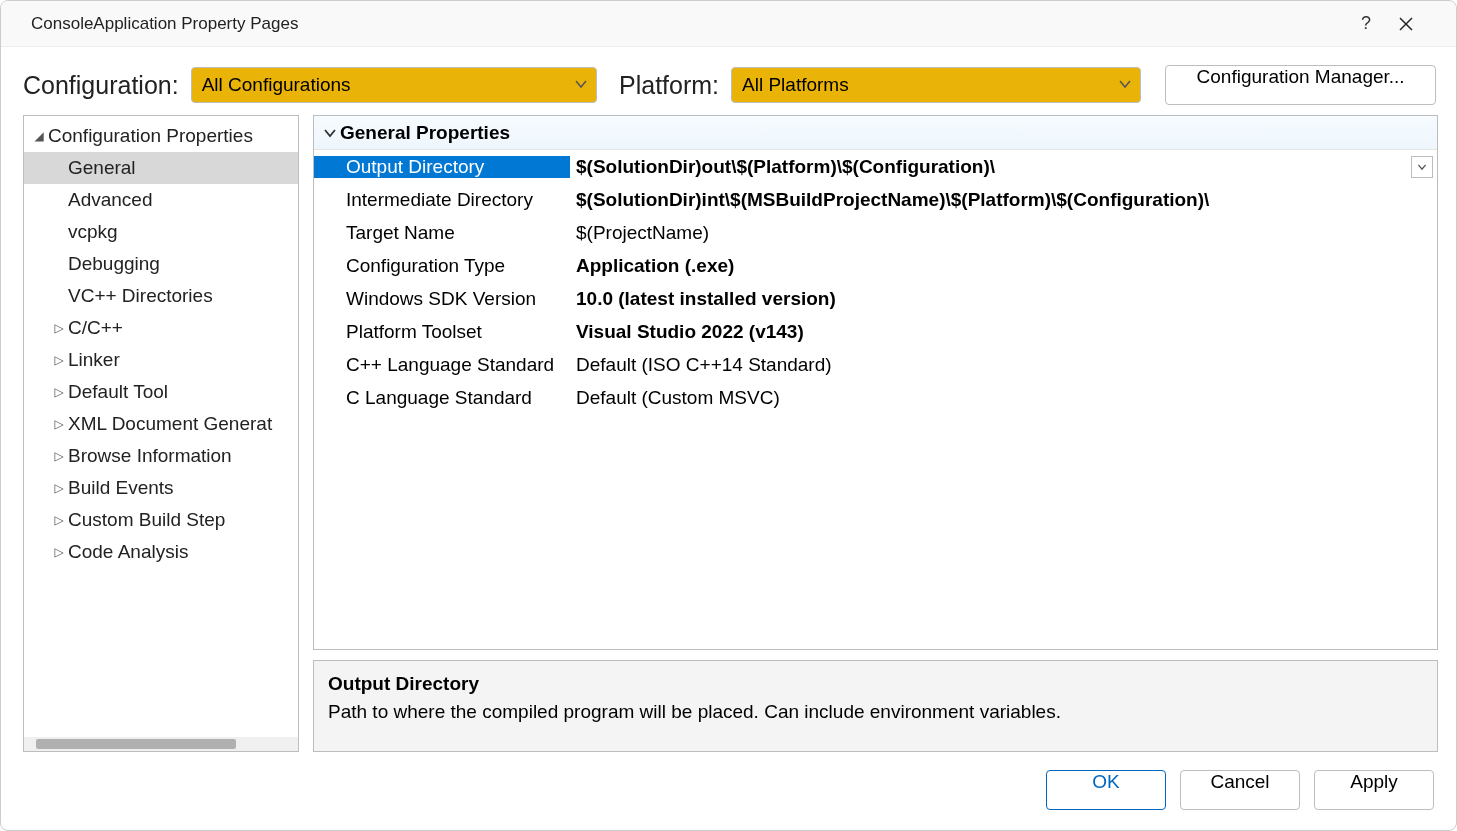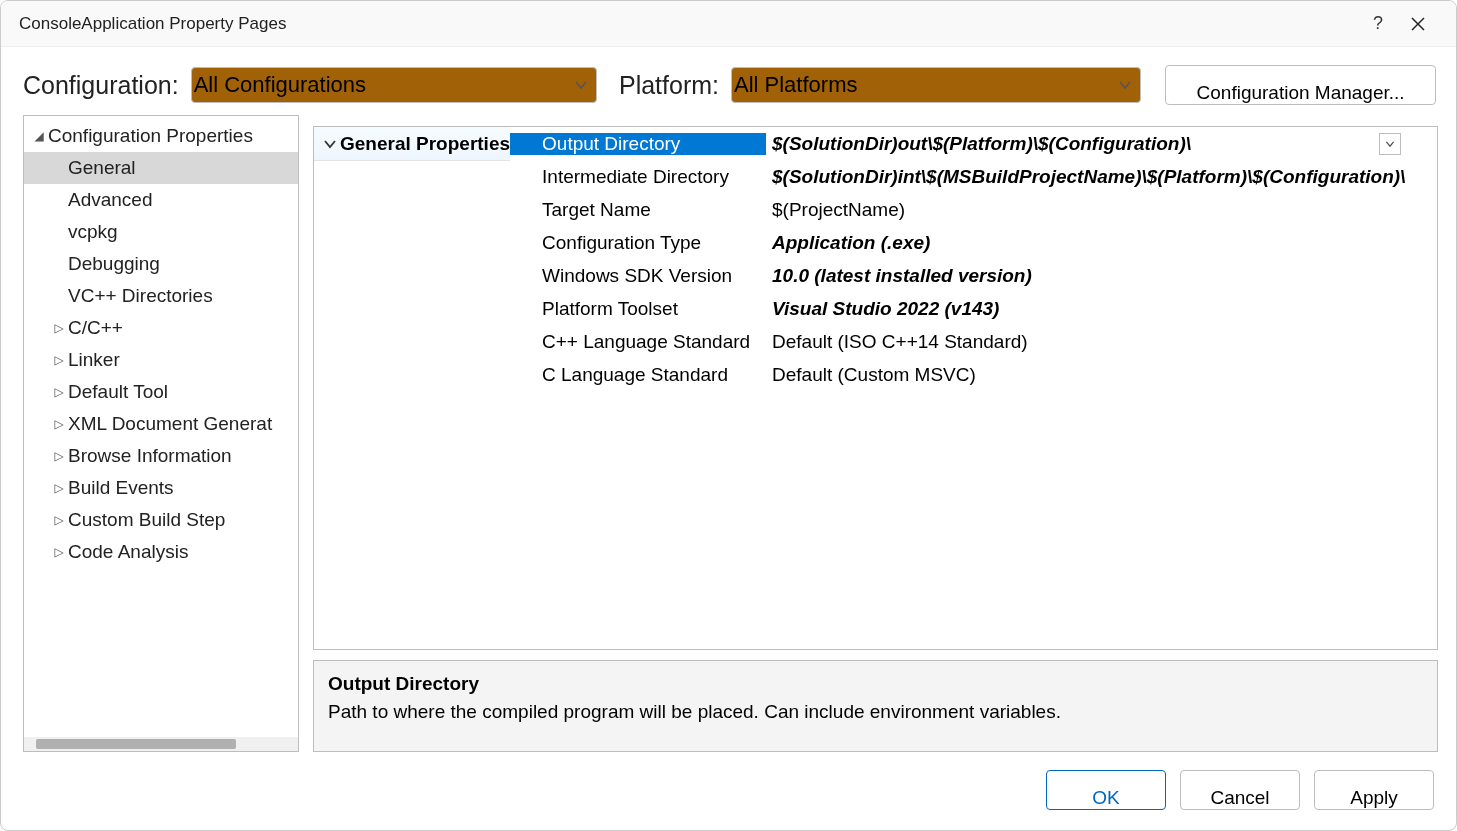--- a/index.html
+++ b/index.html
@@ -12,21 +12,21 @@
       overflow: hidden;
       border: 1px solid #ccc;
       border-radius: 8px;
       display: flex;
       flex-direction: column;
     }
     .titlebar {
       height: 46px;
       display: flex;
       align-items: center;
-      padding: 0 18px;
+      padding: 0 30px;
       border-bottom: 1px solid #eee;
       background: #f9f9f9;
     }
     .titlebar .title {
       font-size: 17px;
       color: #222;
       flex: 1;
     }
     .titlebar .tbtn {
       width: 40px;
@@ -48,41 +48,41 @@
       font-size: 25px;
       color: #222;
     }
     .combo {
       position: relative;
       border: 1px solid #bdbdbd;
       border-radius: 4px;
       height: 36px;
       display: flex;
       align-items: center;
-      padding: 0 34px 0 2px;
-      font-size: 22px;
-      background: #a16207;
+      padding: 0 34px 0 10px;
+      font-size: 19px;
+      background: #eab308;
       cursor: pointer;
     }
     .combo .chev {
       position: absolute;
       right: 8px;
       top: 50%;
       transform: translateY(-50%);
     }
     .btn {
       border: 1px solid #bdbdbd;
       border-radius: 4px;
       height: 40px;
       padding: 0 22px;
       font-size: 19px;
       background: #fff;
       cursor: pointer;
       display: flex;
-      align-items: flex-end;
+      align-items: flex-start;
       justify-content: center;
     }
     .btn.primary {
       border-color: #0067c0;
       color: #0067c0;
     }
     .main-area {
       flex: 1;
       display: flex;
       gap: 14px;
@@ -143,23 +143,22 @@
       display: flex;
       flex-direction: column;
       gap: 10px;
       min-width: 0;
     }
     .grid-panel {
       flex: 1;
       border: 1px solid #bdbdbd;
       background: #fff;
       display: flex;
-      flex-direction: row;
+      flex-direction: column;
       min-height: 0;
-      margin-top: 11px;
     }
     .grid-header {
       display: flex;
       align-items: center;
       height: 34px;
       padding-left: 6px;
       font-size: 19px;
       font-weight: 700;
       background: linear-gradient(#f6fbff, #eef6fd);
       border-bottom: 1px solid #e4e4e4;
@@ -180,21 +179,21 @@
     .grid-row .name {
       width: 256px;
       padding-left: 32px;
       white-space: nowrap;
     }
     .grid-row .val {
       flex: 1;
       padding-left: 6px;
       white-space: nowrap;
     }
-    .grid-row.bold .val { font-weight: 700; font-style: italic; }
+    .grid-row.bold .val { font-weight: 700; }
     .grid-row.bold .name { font-weight: 400; }
     .grid-row.sel .name {
       background: #0078d4;
       color: #fff;
     }
     .grid-row.sel .val { font-weight: 700; }
     .grid-row.sel {
       position: relative;
     }
     .grid-row .dd {

